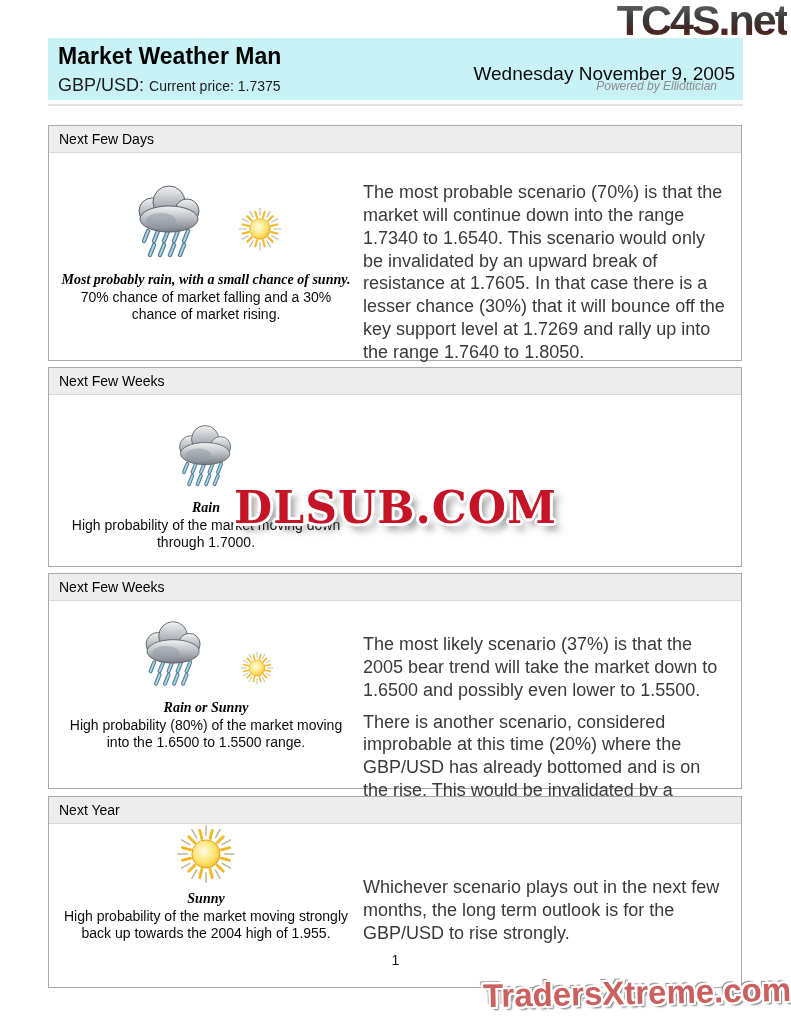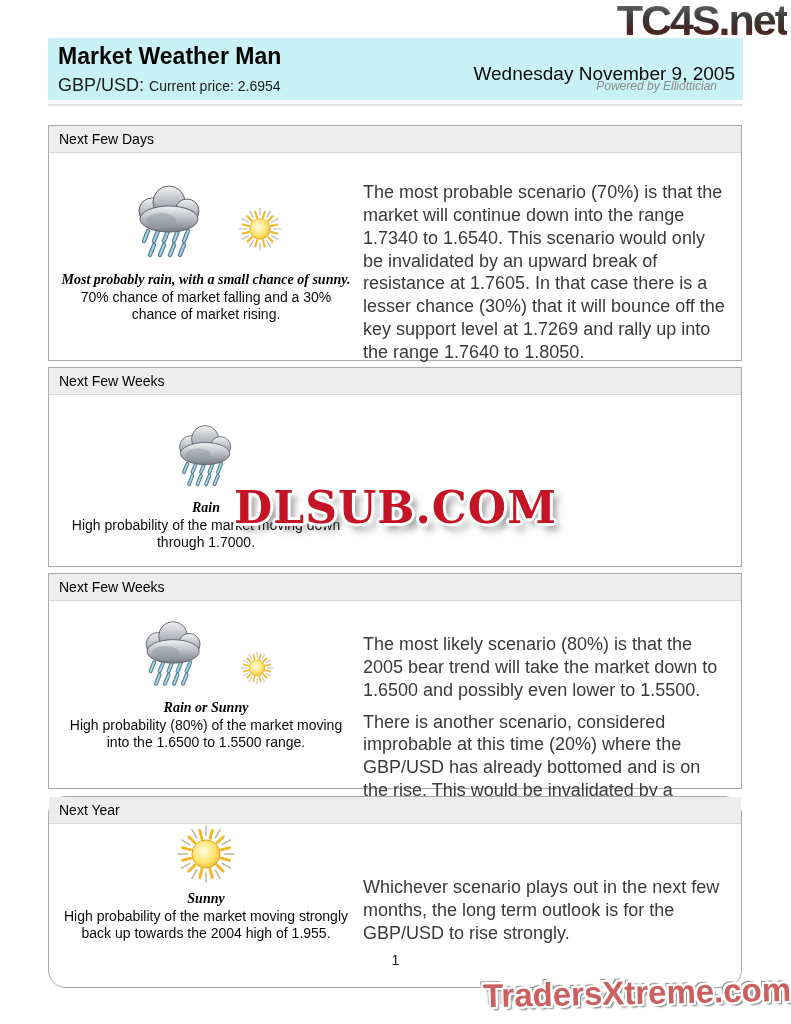--- a/index.html
+++ b/index.html
@@ -27,21 +27,21 @@
   .hb-price { font-size:14px; color:#1c1c1c; }
   .hb-date  { position:absolute; right:8px; top:9px; font-size:19px; color:#0a0a0a;margin-top:16px; }
   .hb-powered { position:absolute; right:26px; top:41px; font-size:12px; font-style:italic; color:#8b8b8b; }
   .header-underline { position:absolute; left:48px; top:104px; width:695px; height:2px; background:#e2e2e2; }
 
   
   .section { position:absolute; left:48px; width:694px; border:1px solid #a9a9a9; background:#fff; }
   .sec-1 { top:125px; height:236px; }
   .sec-2 { top:367px; height:200px; }
   .sec-3 { top:573px; height:216px; }
-  .sec-4 { top:796px; height:192px;border-radius:18px; }
+  .sec-4 { top:796px; height:192px; }
   .section-header {
     height:27px; background:#ededed; border-bottom:1px solid #d8d8d8;
     display:flex; align-items:center; padding-left:10px;
     font-weight:normal; font-size:14px; color:#000;
   }
   .section-body { display:flex; height:calc(100% - 27px); }
   .left-col { width:314px; text-align:center; padding:0 8px; }
   .right-col { flex:1; padding-right:12px; font-size:18px; color:#3a3a3a; line-height:1.27; }
   .right-col p { margin:0 0 9px 0; }
   .sec-1 .left-col { padding-top:28px; }
@@ -166,21 +166,21 @@
 </svg>
 
 <div class="page">
 
   <div class="tc4s-logo">TC4S.net</div>
 
   <div class="header-band">
     <div class="hb-title">Market Weather Man</div>
     <div class="hb-pair">
       <span>GBP/USD:</span>
-      <span class="hb-price">Current price: 2.6954</span>
+      <span class="hb-price">Current price: 1.7375</span>
     </div>
     <div class="hb-date">Wednesday November 9, 2005</div>
     <div class="hb-powered">Powered by Elliottician</div>
   </div>
   <div class="header-underline"></div>
 
   <div class="section sec-1">
     <div class="section-header">Next Few Days</div>
     <div class="section-body">
       <div class="left-col">
@@ -225,21 +225,21 @@
               <use href="#sym-cloud-rain"></use>
             </svg>
           <svg width="34" height="34" class="sun-offset-3">
               <use href="#sym-sun"></use>
             </svg>
         </div>
         <div class="forecast-label">Rain or Sunny</div>
         <div class="forecast-caption">High probability (80%) of the market moving into the 1.6500 to 1.5500 range.</div>
       </div>
       <div class="right-col">
-        <p>The most likely scenario (80%) is that the 2005 bear trend will take the market down to 1.6500 and possibly even lower to 1.5500.</p>
+        <p>The most likely scenario (37%) is that the 2005 bear trend will take the market down to 1.6500 and possibly even lower to 1.5500.</p>
         <p>There is another scenario, considered improbable at this time (20%) where the GBP/USD has already bottomed and is on the rise. This would be invalidated by a downward break of 1.7269.</p>
       </div>
     </div>
   </div>
 
   <div class="section sec-4">
     <div class="section-header">Next Year</div>
     <div class="section-body">
       <div class="left-col">
         <div class="icon-row">

